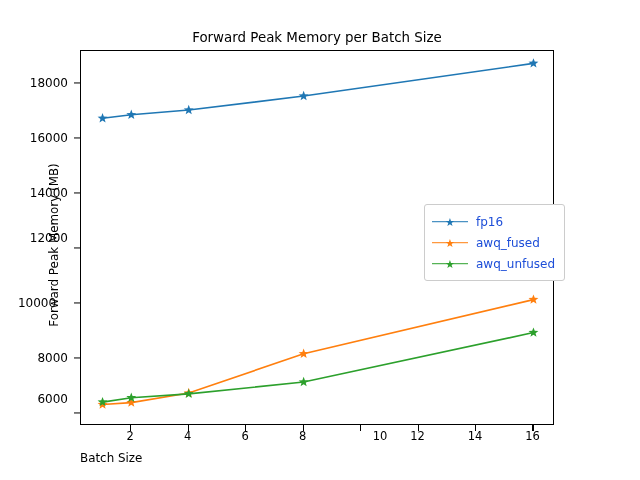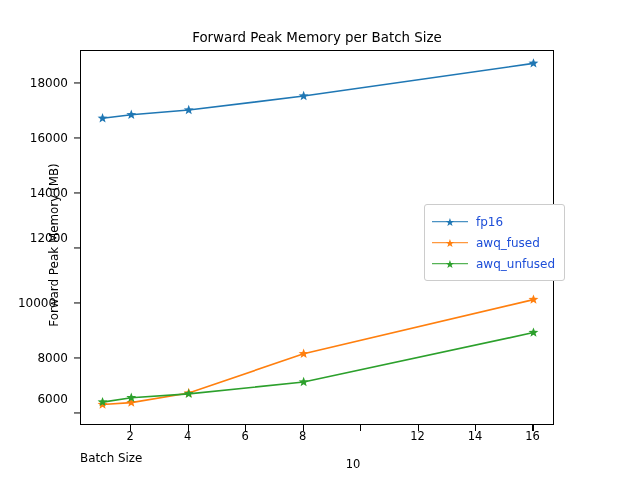--- a/index.html
+++ b/index.html
@@ -180,21 +180,21 @@
 
   <div id="x-axis">
       <div class="xtick-label" style="left: 130.273px;">2</div>
       <div class="xtick-mark" style="left: 130.273px;"></div>
       <div class="xtick-label" style="left: 187.727px;">4</div>
       <div class="xtick-mark" style="left: 187.727px;"></div>
       <div class="xtick-label" style="left: 245.182px;">6</div>
       <div class="xtick-mark" style="left: 245.182px;"></div>
       <div class="xtick-label" style="left: 302.636px;">8</div>
       <div class="xtick-mark" style="left: 302.636px;"></div>
-      <div class="xtick-label" style="left: 353px; margin-top: 28px;">10</div>
+      <div class="xtick-label" style="left: 380px;">10</div>
       <div class="xtick-mark" style="left: 360.091px;"></div>
       <div class="xtick-label" style="left: 417.545px;">12</div>
       <div class="xtick-mark" style="left: 417.545px;"></div>
       <div class="xtick-label" style="left: 475px;">14</div>
       <div class="xtick-mark" style="left: 475px;"></div>
       <div class="xtick-label" style="left: 532.455px;">16</div>
       <div class="xtick-mark" style="left: 532.455px;"></div>
     </div>
   <div id="xlabel">Batch Size</div>
 

